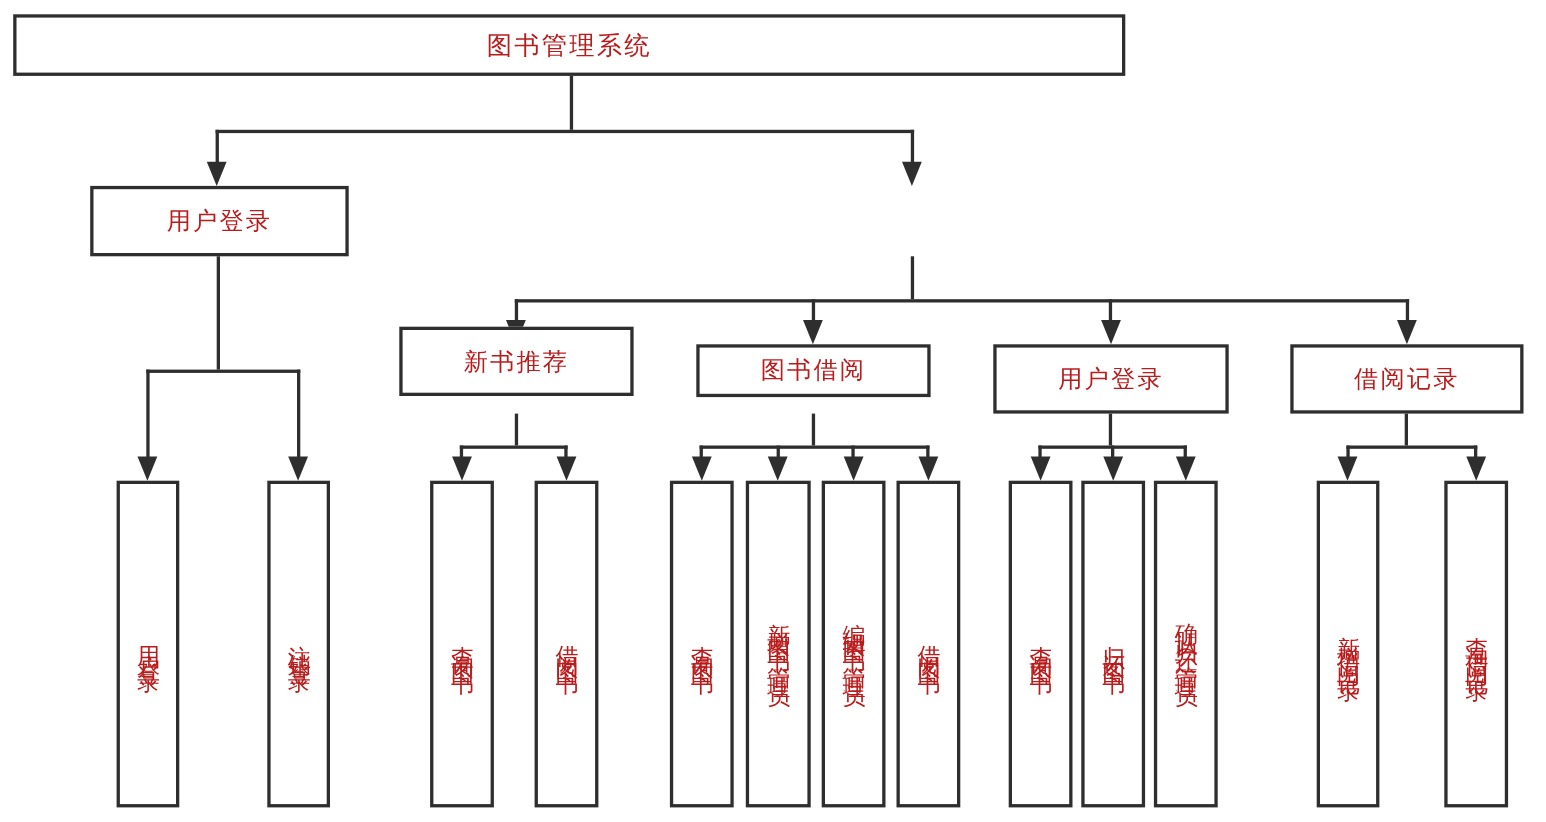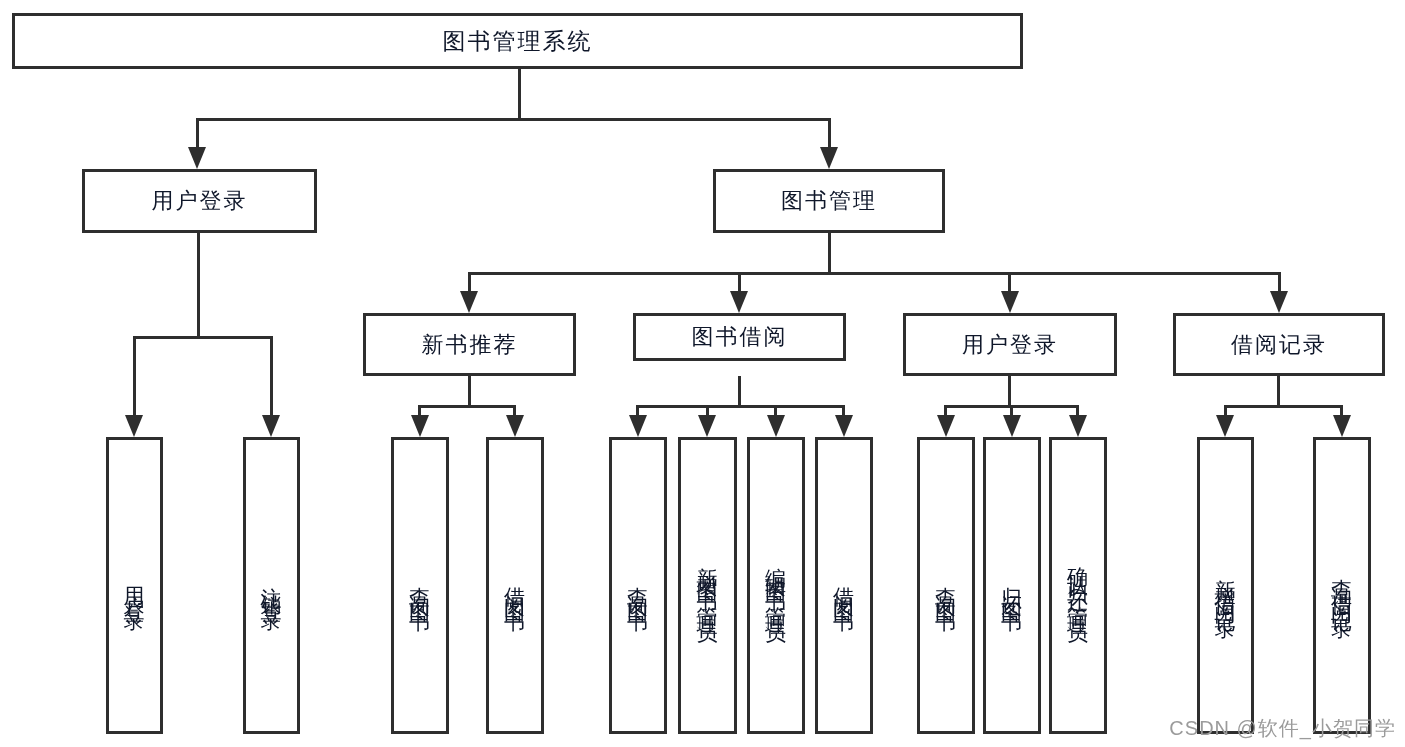--- a/index.html
+++ b/index.html
@@ -6,21 +6,21 @@
   .canvas{
     position:relative;width:1405px;height:747px;background:#ffffff;
     font-family:"Liberation Sans","DejaVu Sans",sans-serif;
     color:#333333;overflow:hidden;
   }
   .node{
     position:absolute;box-sizing:border-box;border:3px solid #2e2e2e;
     background:#ffffff;display:flex;align-items:center;justify-content:center;
   }
   .node .lbl{
-    color:#0f172a;letter-spacing:2px;white-space:nowrap;
+    color:#b91c1c;letter-spacing:2px;white-space:nowrap;
   }
   .node.lv1 .lbl{font-size:23px;}
   .node.lv2 .lbl,.node.lv3 .lbl{font-size:22px;}
   .node.leaf .lbl{
     writing-mode:vertical-rl;text-orientation:mixed;
     font-size:21px;letter-spacing:8px;line-height:1;white-space:nowrap;
   }
   .vline{position:absolute;width:3px;background:#2e2e2e;}
   .hline{position:absolute;height:3px;background:#2e2e2e;}
   .ahead{
@@ -47,23 +47,20 @@
     <div class="hline" style="left:196px;top:118px;width:635px"></div>
     <div class="vline" style="left:196px;top:118px;height:33px"></div>
     <div class="ahead" style="left:188px;top:147px"></div>
     <div class="vline" style="left:828px;top:118px;height:33px"></div>
     <div class="ahead" style="left:820px;top:147px"></div>
   </div>
 
   <div class="node lv2" style="left:82px;top:169px;width:235px;height:64px">
     <span class="lbl">用户登录</span>
   </div>
-  <div class="node lv2" style="left:713px;top:169px;width:232px;height:64px">
-    <span class="lbl">图书管理</span>
-  </div>
 
   <div>
     <div class="vline" style="left:197px;top:233px;height:103px"></div>
     <div class="hline" style="left:133px;top:336px;width:140px"></div>
     <div class="vline" style="left:133px;top:336px;height:83px"></div>
     <div class="ahead" style="left:125px;top:415px"></div>
     <div class="vline" style="left:270px;top:336px;height:83px"></div>
     <div class="ahead" style="left:262px;top:415px"></div>
   </div>
 
@@ -73,21 +70,21 @@
     <div class="vline" style="left:468px;top:272px;height:23px"></div>
     <div class="ahead" style="left:460px;top:291px"></div>
     <div class="vline" style="left:738px;top:272px;height:23px"></div>
     <div class="ahead" style="left:730px;top:291px"></div>
     <div class="vline" style="left:1008px;top:272px;height:23px"></div>
     <div class="ahead" style="left:1001px;top:291px"></div>
     <div class="vline" style="left:1278px;top:272px;height:23px"></div>
     <div class="ahead" style="left:1270px;top:291px"></div>
   </div>
 
-  <div class="node lv3" style="left:363px;top:313px;width:213px;height:63px">
+  <div class="node lv3" style="left:363px;top:297px;width:213px;height:63px">
     <span class="lbl">新书推荐</span>
   </div>
   <div class="node lv3" style="left:633px;top:313px;width:213px;height:48px">
     <span class="lbl">图书借阅</span>
   </div>
   <div class="node lv3" style="left:903px;top:313px;width:214px;height:63px">
     <span class="lbl">用户登录</span>
   </div>
   <div class="node lv3" style="left:1173px;top:313px;width:212px;height:63px">
     <span class="lbl">借阅记录</span>
@@ -172,15 +169,14 @@
     <span class="lbl">确认归还（管理员）</span>
   </div>
 
   <div class="node leaf" style="left:1197px;top:437px;width:57px;height:297px">
     <span class="lbl">新增借阅记录</span>
   </div>
   <div class="node leaf" style="left:1313px;top:437px;width:58px;height:297px">
     <span class="lbl">查询借阅记录</span>
   </div>
 
-  <div class="watermark">CSDN @软件_小贺同学</div>
 
 </div>
 
 </body></html>

